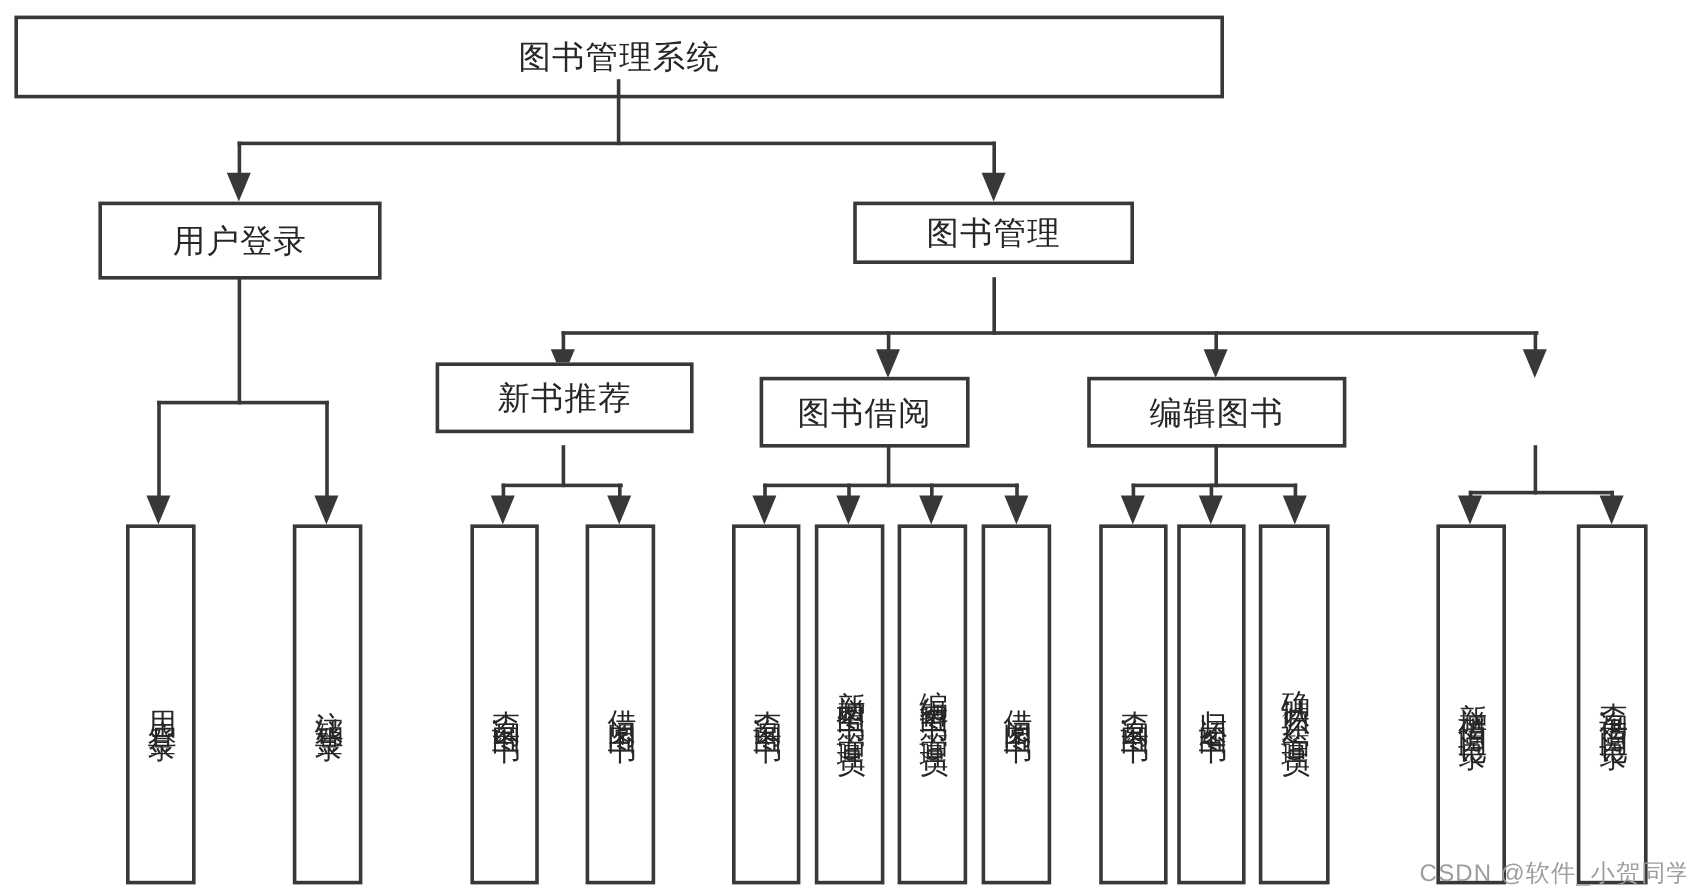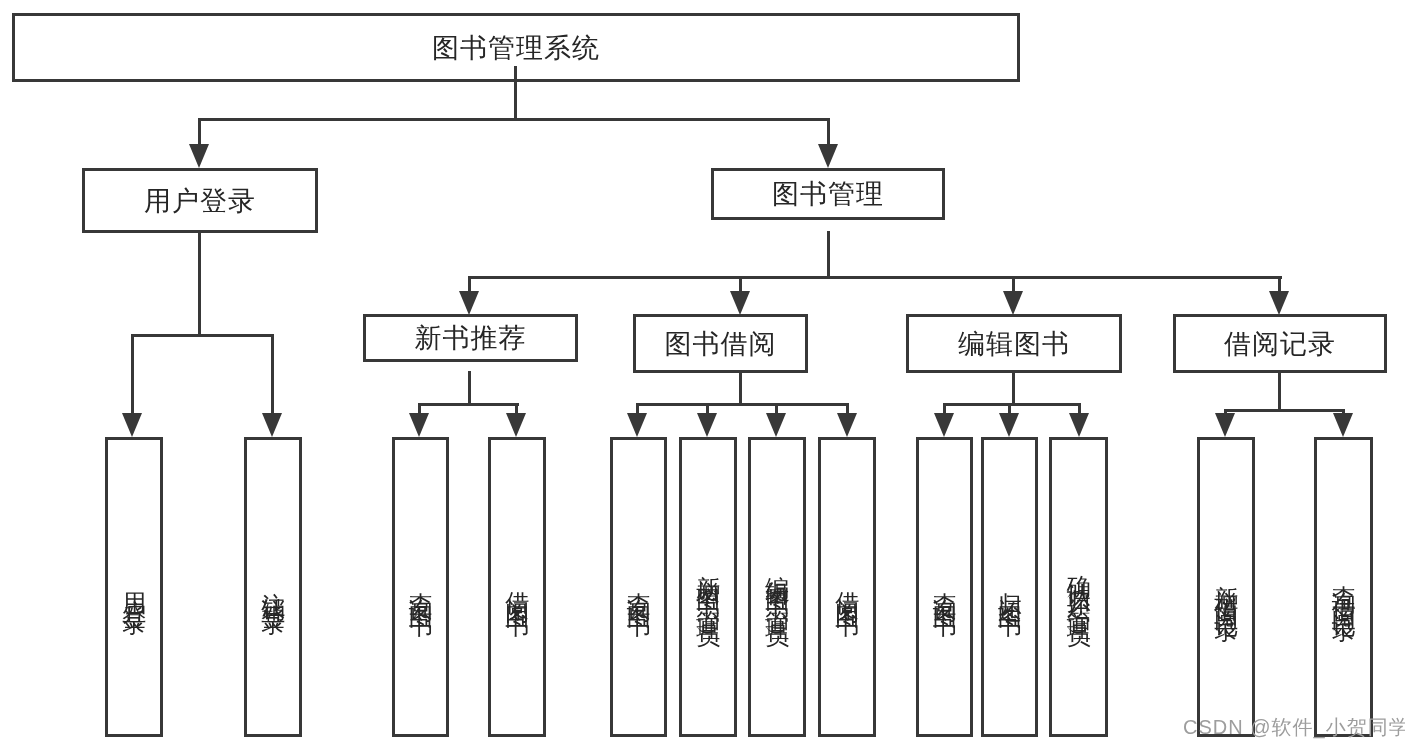--- a/index.html
+++ b/index.html
@@ -64,31 +64,28 @@
   <div class="hline" style="left:468px;top:276px;width:814px"></div>
   <div class="vline" style="left:468px;top:276px;height:18px"></div>
   <div class="tri" style="left:459px;top:291px"></div>
   <div class="vline" style="left:739px;top:276px;height:18px"></div>
   <div class="tri" style="left:730px;top:291px"></div>
   <div class="vline" style="left:1012px;top:276px;height:18px"></div>
   <div class="tri" style="left:1003px;top:291px"></div>
   <div class="vline" style="left:1278px;top:276px;height:18px"></div>
   <div class="tri" style="left:1269px;top:291px"></div>
 
-  <div class="box h" style="left:363px;top:314px;width:215px;height:48px">
+  <div class="box h" style="left:363px;top:302px;width:215px;height:59px">
     <span class="lbl">新书推荐</span>
   </div>
   <div class="box h" style="left:633px;top:314px;width:175px;height:59px">
     <span class="lbl">图书借阅</span>
   </div>
   <div class="box h" style="left:906px;top:314px;width:216px;height:59px">
     <span class="lbl">编辑图书</span>
-  </div>
-  <div class="box h" style="left:1173px;top:314px;width:214px;height:59px">
-    <span class="lbl">借阅记录</span>
   </div>
 
   <div class="vline" style="left:468px;top:371px;height:35px"></div>
   <div class="hline" style="left:418px;top:403px;width:101px"></div>
   <div class="vline" style="left:418px;top:403px;height:13px"></div>
   <div class="tri" style="left:409px;top:413px"></div>
   <div class="vline" style="left:515px;top:403px;height:13px"></div>
   <div class="tri" style="left:506px;top:413px"></div>
 
   <div class="vline" style="left:739px;top:371px;height:35px"></div>

